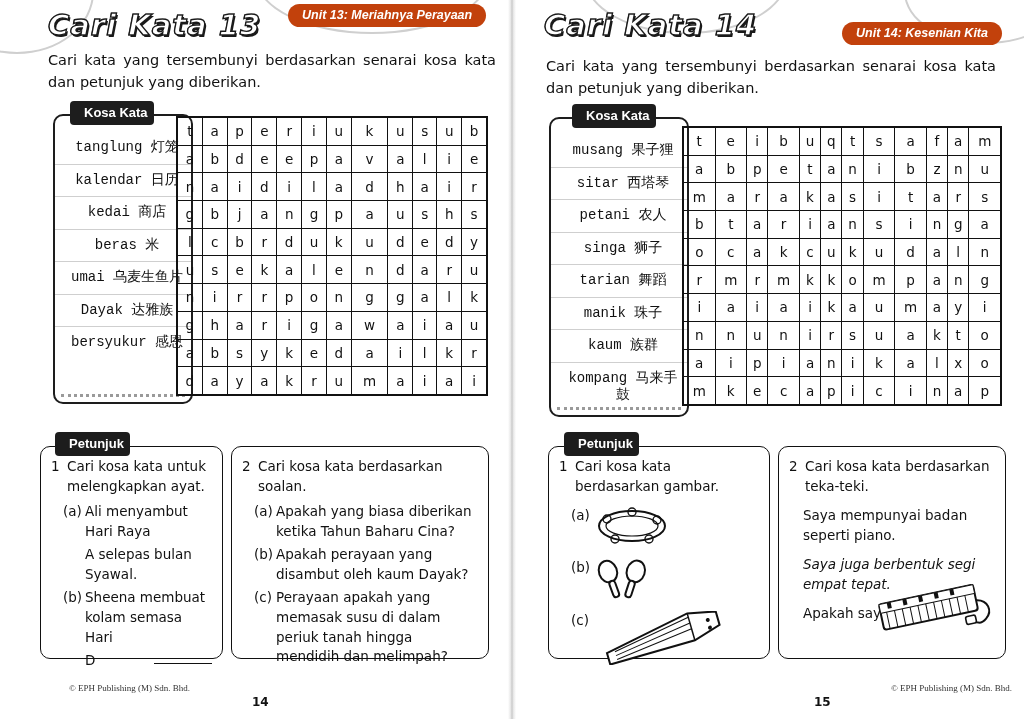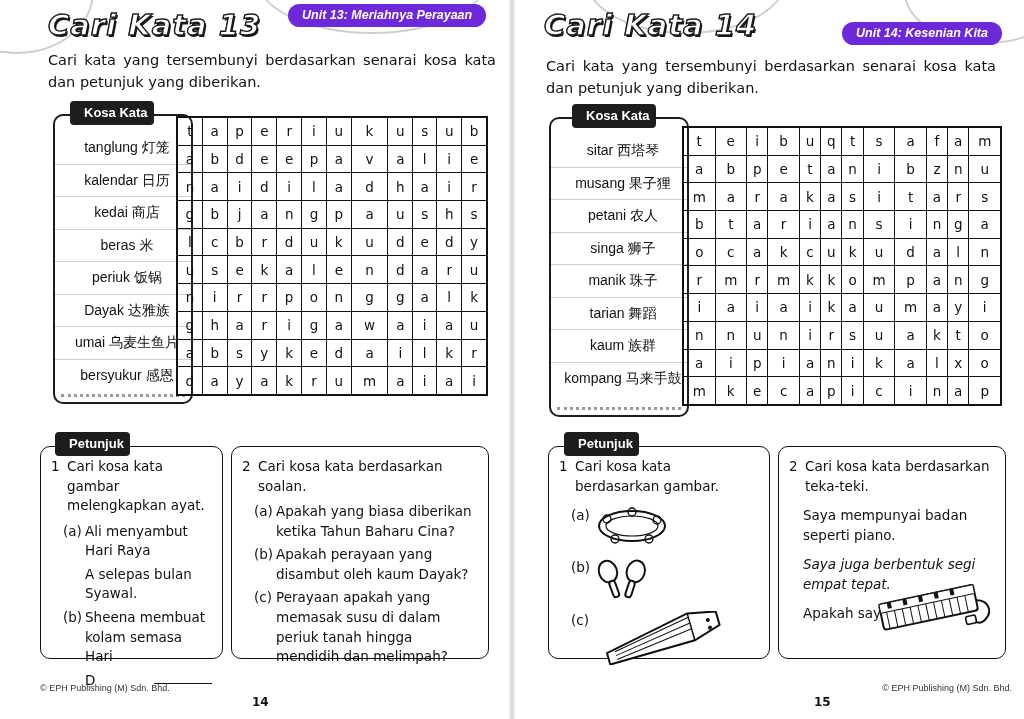--- a/index.html
+++ b/index.html
@@ -49,21 +49,21 @@
     letter-spacing: 1px;
     color: #ffffff;
     -webkit-text-stroke: 1.4px #1a1a1a;
     text-shadow:
       1.5px 1.5px 0 #1a1a1a,
       -0.5px -0.5px 0 #1a1a1a;
     white-space: nowrap;
   }
   .unit-tag {
     position: absolute;
-    background: #6d28d9;
+    background: #c2410c;
     color: #ffffff;
     font-style: italic;
     font-weight: bold;
     font-size: 12.5px;
     padding: 4px 14px 5px 14px;
     border-radius: 12px;
     white-space: nowrap;
   }
 
   .intro {
@@ -101,21 +101,21 @@
     content: "";
     position: absolute;
     left: 6px;
     right: 6px;
     bottom: 5px;
     height: 0;
     border-bottom: 3px dotted #9a9a9a;
   }
   .vocab-item {
     font-size: 14px;
-    font-family: Liberation Sans, sans-serif;
+    font-family: Liberation Mono, monospace;
     text-align: center;
     padding: 7px 4px 7px 12px;
     border-bottom: 1px solid #cfcfcf;
     line-height: 1.25;
   }
   .vocab-item:last-child { border-bottom: none; }
 
   
   .grid-wrap {
     position: absolute;
@@ -166,21 +166,22 @@
   .sub .lbl { flex: 0 0 22px; }
   .sub .txt { flex: 1 1 auto; }
   .blankline { display: inline-block; border-bottom: 1px solid #111; width: 58px; height: 12px; }
 
   
   .copyright {
     position: absolute;
     bottom: 26px;
     font-size: 9px;
     color: #333;
-    font-family: Liberation Sans, sans-serif;
+    font-family: Liberation Serif, serif;
+    margin-left: 29px;
   }
   .pagenum {
     position: absolute;
     bottom: 10px;
     font-size: 12px;
     color: #111;
     font-family: "DejaVu Sans", sans-serif;
     font-weight: bold;
   }
 
@@ -208,23 +209,22 @@
 
   <div class="intro" style="left:48px;top:50px;width:448px;">Cari kata yang tersembunyi berdasarkan senarai kosa kata dan petunjuk yang diberikan.</div>
 
   <div class="pill" style="left:70px;top:101px;">Kosa Kata</div>
 
   <div class="vocab-box" style="left:53px;top:114px;width:140px;height:290px;">
     <div class="vocab-item">tanglung 灯笼</div>
     <div class="vocab-item">kalendar 日历</div>
     <div class="vocab-item">kedai 商店</div>
     <div class="vocab-item">beras 米</div>
-    <div class="vocab-item">periuk 饭锅</div>
+    <div class="vocab-item">umai 乌麦生鱼片</div>
     <div class="vocab-item">Dayak 达雅族</div>
-    <div class="vocab-item">umai 乌麦生鱼片</div>
     <div class="vocab-item">bersyukur 感恩</div>
   </div>
 
   <div class="grid-wrap" style="left:176px;top:116px;width:312px;height:280px;">
     <table class="wordgrid">
       <tbody id="left-grid-body">
           <tr>
             <td>t</td>
             <td>a</td>
             <td>p</td>
@@ -366,21 +366,21 @@
           </tr>
         </tbody>
     </table>
   </div>
 
   <div class="pill" style="left:55px;top:432px;">Petunjuk</div>
 
   <div class="inst-box" style="left:40px;top:446px;width:183px;height:213px;">
     <div class="q">
       <span class="num">1</span>
-      <span class="txt">Cari kosa kata gambar melengkapkan ayat.</span>
+      <span class="txt">Cari kosa kata untuk melengkapkan ayat.</span>
     </div>
     <div class="sub">
       <span class="lbl">(a)</span>
       <span class="txt">Ali menyambut Hari Raya</span>
     </div>
     <div class="sub" style="margin-left:34px;">
       <span class="txt">A selepas bulan Syawal.</span>
     </div>
     <div class="sub">
       <span class="lbl">(b)</span>
@@ -423,26 +423,26 @@
   <div class="title-row">
     <div class="big-title" style="left:20px;top:8px;">Cari Kata 14</div>
     <div class="unit-tag" style="left:318px;top:22px;text-align:right;">Unit 14: Kesenian Kita</div>
   </div>
 
   <div class="intro" style="left:22px;top:56px;width:450px;">Cari kata yang tersembunyi berdasarkan senarai kosa kata dan petunjuk yang diberikan.</div>
 
   <div class="pill" style="left:48px;top:104px;">Kosa Kata</div>
 
   <div class="vocab-box" style="left:25px;top:117px;width:140px;height:300px;">
+    <div class="vocab-item">musang 果子狸</div>
     <div class="vocab-item">sitar 西塔琴</div>
-    <div class="vocab-item">musang 果子狸</div>
     <div class="vocab-item">petani 农人</div>
     <div class="vocab-item">singa 狮子</div>
+    <div class="vocab-item">tarian 舞蹈</div>
     <div class="vocab-item">manik 珠子</div>
-    <div class="vocab-item">tarian 舞蹈</div>
     <div class="vocab-item">kaum 族群</div>
     <div class="vocab-item">kompang 马来手鼓</div>
   </div>
 
   <div class="grid-wrap" style="left:158px;top:126px;width:320px;height:280px;">
     <table class="wordgrid">
       <tbody id="right-grid-body">
           <tr>
             <td>t</td>
             <td>e</td>

